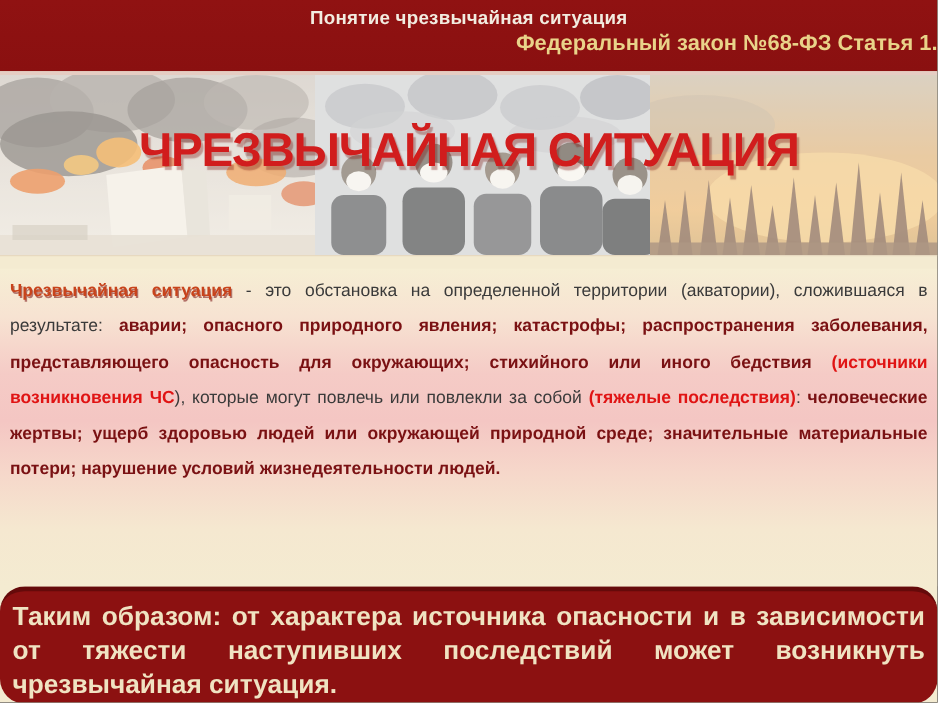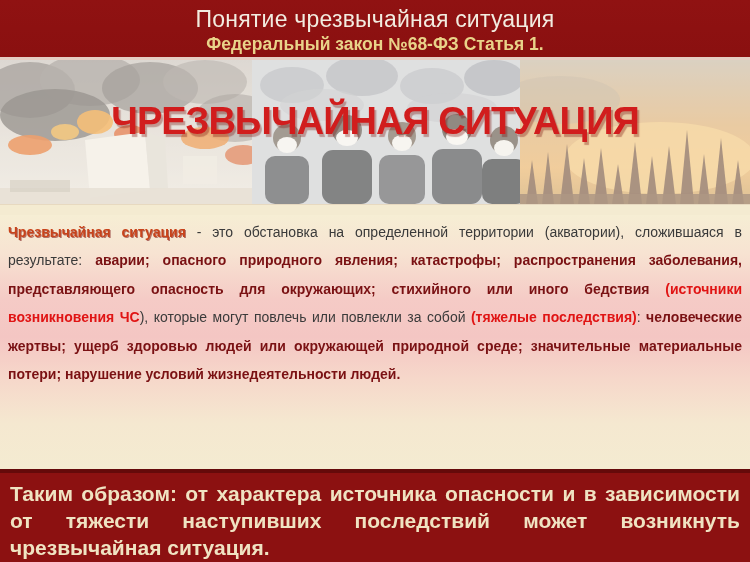--- a/index.html
+++ b/index.html
@@ -6,22 +6,22 @@
   .slide{
     width:750px;height:562px;margin:0 auto;position:relative;overflow:hidden;
     font-family:"Liberation Sans","DejaVu Sans",sans-serif;
     background:#f4ebd1;
   }
   
   .hdr{
     height:57px;background:linear-gradient(180deg,#901212 0%,#8a1010 100%);
     text-align:center;color:#f2ece0;
   }
-  .hdr-title{padding-top:6px;font-size:23px;font-weight:normal;letter-spacing:.2px;}
-  .hdr-sub{font-size:17.5px;font-weight:bold;color:#e9d389;margin-top:1px;}
+  .hdr-title{padding-top:6px;font-size:15px;font-weight:bold;letter-spacing:.2px;}
+  .hdr-sub{font-size:17.5px;font-weight:bold;color:#e9d389;margin-top:1px;text-align:right;}
   .hdr-sep{height:3px;background:#e5cdc3;}
   
   .banner{height:144px;position:relative;display:flex;}
   .photo{height:144px;position:relative;}
   .photo svg{display:block;width:100%;height:100%;}
   .p-left{width:252px;}
   .p-mid{width:268px;}
   .p-right{width:230px;}
   .wash{position:absolute;inset:0;background:rgba(255,250,243,.38);}
   .headline{
@@ -41,21 +41,21 @@
   .definition p{
     margin:0;text-align:justify;font-size:14px;line-height:28.4px;color:#3a3a3a;
   }
   .seg-lead{color:#c8431b;font-weight:bold;text-shadow:1px 1px 0 rgba(122,17,17,.55);}
   .seg-body{color:#3a3a3a;}
   .seg-maroon{color:#7a1113;font-weight:bold;}
   .seg-red{color:#e01414;font-weight:bold;}
   
   .conclusion{
     height:94px;box-sizing:border-box;border-top:4px solid #650a0a;
-    background:#8c1111;padding:7px 10px 0 10px;
+    background:#8c1111;padding:7px 10px 0 10px;border-radius:20px;
   }
   .conclusion p{
     margin:0;text-align:justify;font-size:21px;line-height:27px;
     font-weight:bold;color:#f0e3c2;
   }
 </style>
 </head>
 <body>
 
 <div class="slide">

